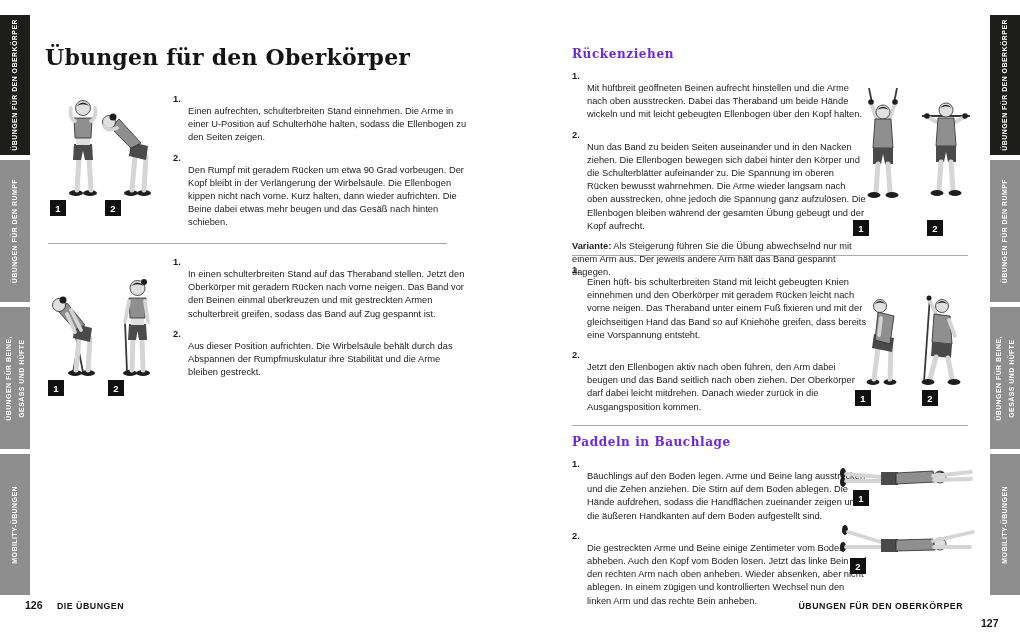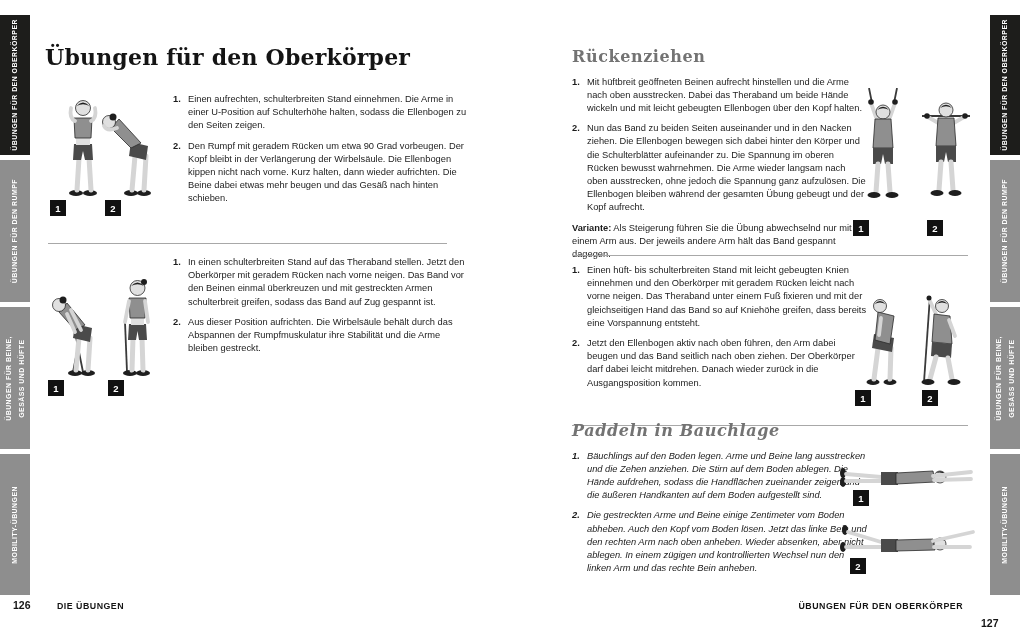--- a/index.html
+++ b/index.html
@@ -8,26 +8,26 @@
   
   .vtab{position:absolute;width:30px;display:flex;align-items:center;justify-content:center;}
   .vtab span{writing-mode:vertical-rl;transform:rotate(180deg);color:#fff;font-size:6.9px;
              font-weight:bold;letter-spacing:0.5px;text-align:center;line-height:1.9;white-space:pre-line;}
   .tab-active{background:#1d1d1b;}
   .tab-idle{background:#8e8e8e;}
   
   .title{position:absolute;font-family:"DejaVu Serif","Liberation Serif",serif;font-weight:bold;
          font-size:22px;letter-spacing:0.2px;color:#141414;}
   h2.sec-h{margin:0 0 7px 0;font-family:"DejaVu Serif","Liberation Serif",serif;font-weight:bold;
-           font-size:16px;letter-spacing:0.6px;color:#737373;}
+           font-size:12px;letter-spacing:0.6px;color:#6d28d9;}
   
   .txtcol{position:absolute;font-size:9.3px;line-height:1.42;}
   .step{display:flex;margin-bottom:7px;}
   .num{width:15px;flex-shrink:0;font-weight:bold;}
-  .stext{flex:1;}
+  .stext{flex:1;margin-top:12px;}
   .note{margin:2px 0 0 0;}
   .nlabel{font-weight:bold;}
   
   .divider{position:absolute;height:0;border-top:1px solid #a8a8a8;}
   
   .illu{position:absolute;}
   .badge{position:absolute;width:16px;height:16px;background:#111;color:#fff;
          display:flex;align-items:center;justify-content:center;
          font-size:9.5px;font-weight:bold;}
   
@@ -152,21 +152,21 @@
     <div class="step">
       <span class="num">1.</span>
       <span class="stext">In einen schulterbreiten Stand auf das Theraband stellen. Jetzt den Oberkörper mit geradem Rücken nach vorne neigen. Das Band vor den Beinen einmal überkreuzen und mit gestreckten Armen schulterbreit greifen, sodass das Band auf Zug gespannt ist.</span>
     </div>
     <div class="step">
       <span class="num">2.</span>
       <span class="stext">Aus dieser Position aufrichten. Die Wirbelsäule behält durch das Abspannen der Rumpfmuskulatur ihre Stabilität und die Arme bleiben gestreckt.</span>
     </div>
   </div>
 
-  <div class="pgnum" style="left:13px;top:599px;text-align:right;">126</div>
+  <div class="pgnum" style="left:25px;top:599px;text-align:right;">126</div>
   <div class="runhead" style="left:57px;top:601px;">DIE ÜBUNGEN</div>
 
   <div class="txtcol" style="left:572px;top:46px;width:296px;">
     <h2 class="sec-h">Rückenziehen</h2>
     <div class="step">
       <span class="num">1.</span>
       <span class="stext">Mit hüftbreit geöffneten Beinen aufrecht hinstellen und die Arme nach oben ausstrecken. Dabei das Theraband um beide Hände wickeln und mit leicht gebeugten Ellenbogen über den Kopf halten.</span>
     </div>
     <div class="step">
       <span class="num">2.</span>
@@ -246,21 +246,21 @@
       <path class="limb" d="M86 75 L80 97 M98 76 L102 97"></path>
       <ellipse class="foot" cx="78" cy="100" rx="6.5" ry="3"></ellipse>
         <ellipse class="foot" cx="104" cy="100" rx="6.5" ry="3"></ellipse>
     </svg>
     <div class="badge" style="left:5px;top:108px;">1</div>
     <div class="badge" style="left:72px;top:108px;">2</div>
   </div>
 
   <div class="divider" style="left:572px;top:425px;width:396px;"></div>
 
-  <div class="txtcol" style="left:572px;top:420px;width:296px;font-style:italic;">
+  <div class="txtcol" style="left:572px;top:434px;width:296px;">
     <h2 class="sec-h">Paddeln in Bauchlage</h2>
     <div class="step">
       <span class="num">1.</span>
       <span class="stext">Bäuchlings auf den Boden legen. Arme und Beine lang ausstrecken und die Zehen anziehen. Die Stirn auf dem Boden ablegen. Die Hände aufdrehen, sodass die Handflächen zueinander zeigen und die äußeren Handkanten auf dem Boden aufgestellt sind.</span>
     </div>
     <div class="step">
       <span class="num">2.</span>
       <span class="stext">Die gestreckten Arme und Beine einige Zentimeter vom Boden abheben. Auch den Kopf vom Boden lösen. Jetzt das linke Bein und den rechten Arm nach oben anheben. Wieder absenken, aber nicht ablegen. In einem zügigen und kontrollierten Wechsel nun den linken Arm und das rechte Bein anheben.</span>
     </div>
   </div>

